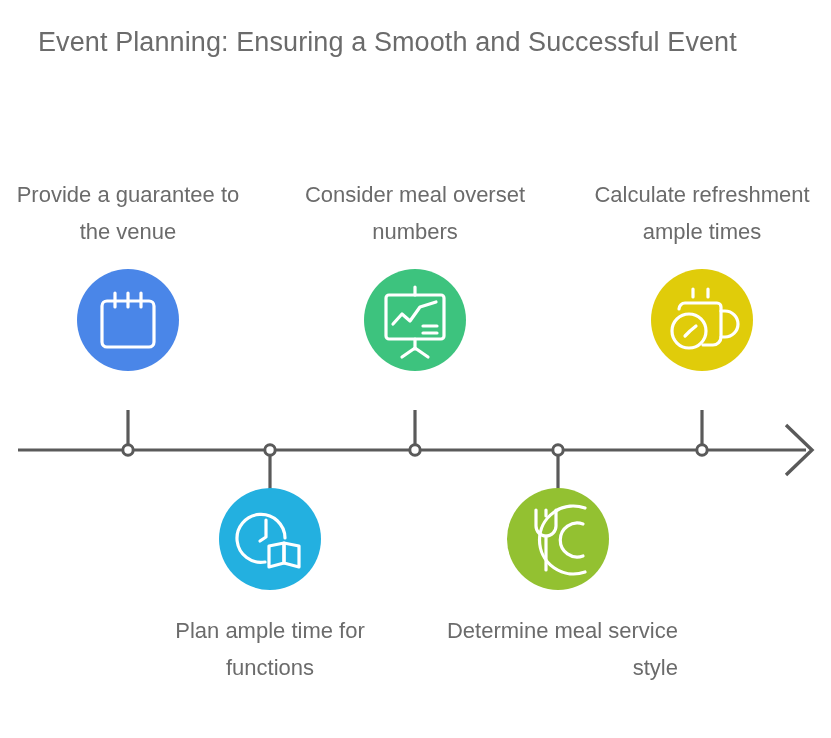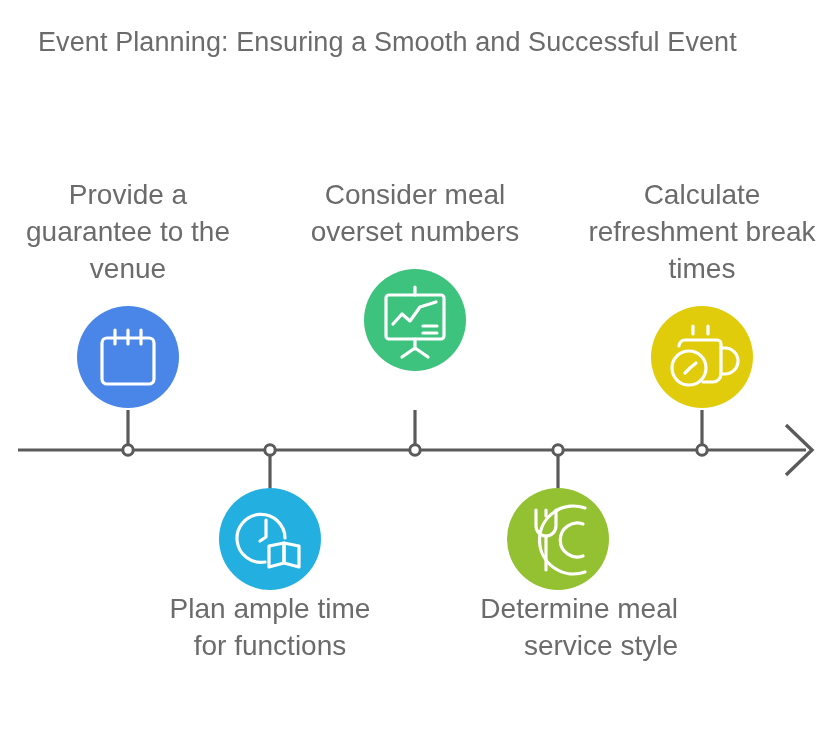--- a/index.html
+++ b/index.html
@@ -44,21 +44,21 @@
   }
 
   
   .milestone {
     position: absolute;
     width: 240px;
     margin-left: -120px;
     text-align: center;
   }
   .milestone .label {
-    font-size: 28px;
+    font-size: 22px;
     line-height: 37px;
     color: #6b6b6b;
     font-weight: 400;
   }
   .bubble {
     width: 102px;
     height: 102px;
     border-radius: 50%;
     margin: 0 auto;
     position: relative;
@@ -71,21 +71,21 @@
     width: 102px;
     height: 102px;
   }
 
   
   .milestone.top { top: 176px; }
   .milestone.top .label { margin-bottom: 19px; }
 
   
   .milestone.bottom { top: 488px; }
-  .milestone.bottom .label { }
+  .milestone.bottom .label { margin-top: 22px; }
 </style>
 </head>
 <body>
 
 <div id="infographic">
 
   <div class="title">Event Planning: Ensuring a Smooth and Successful Event</div>
 
   <svg class="axis-layer" viewBox="0 0 831 738" xmlns="http://www.w3.org/2000/svg">
     <g stroke="#5a5a5a" fill="none" stroke-width="3.2">
@@ -164,21 +164,21 @@
           <line x1="39" y1="48" x2="39" y2="82"></line>
           <path d="M78 20 A34 34 0 1 0 78 84"></path>
           <path d="M76 36 A17 17 0 1 0 76 68"></path>
         </g>
       </svg>
     </div>
     <div class="label">Determine meal service style</div>
   </div>
 
   <div class="milestone top" style="left:702px;">
-    <div class="label">Calculate refreshment break times</div>
+    <div class="label">Calculate refreshment ample times</div>
     <div class="bubble" style="background:#e0cc0a;">
       <svg viewBox="0 0 102 102">
         <g stroke="#ffffff" fill="none" stroke-width="3.2" stroke-linecap="round" stroke-linejoin="round">
           <line x1="42" y1="20" x2="42" y2="28"></line>
           <line x1="57" y1="20" x2="57" y2="28"></line>
           <path d="M28 40 A6 6 0 0 1 34 34 L66 34 A4 4 0 0 1 70 38 L70 68 A8 8 0 0 1 62 76 L52 76"></path>
           <path d="M70 42 L74 42 A13 13 0 0 1 74 68 L70 68"></path>
           <circle cx="38" cy="62" r="17"></circle>
           <polyline points="34,67 39,62 45,57"></polyline>
         </g>

